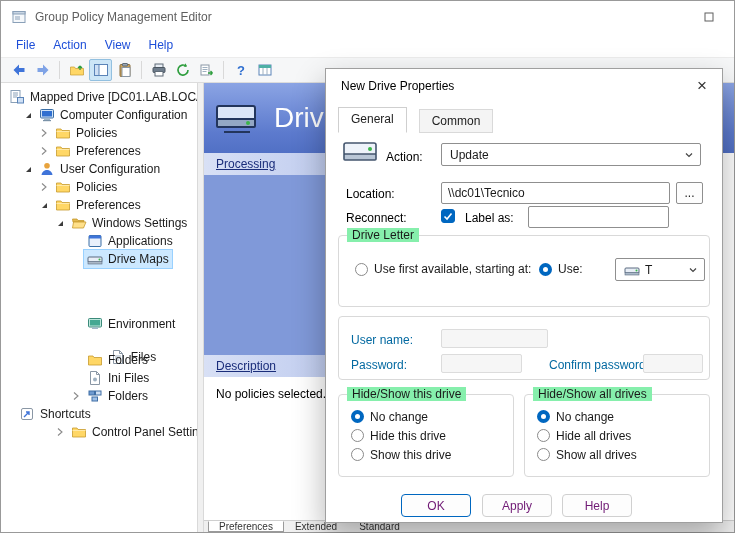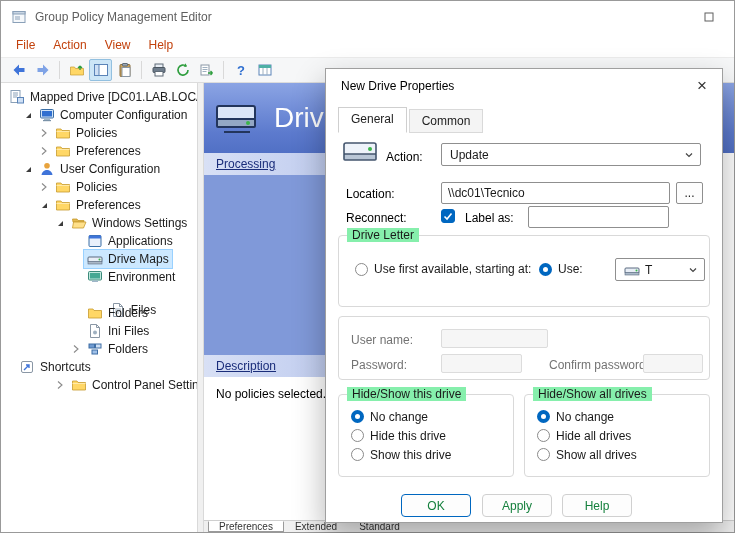--- a/index.html
+++ b/index.html
@@ -10,21 +10,21 @@
   
   .titlebar{height:32px;display:flex;align-items:center;padding:0 10px;background:#fff;flex:0 0 auto;}
   .app-ic{width:16px;height:16px;margin-right:8px;}
   .app-ic svg{width:16px;height:16px;display:block;}
   .titlebar .title{color:#5f5f5f;flex:1;}
   .win-btn{width:30px;height:22px;display:flex;align-items:center;justify-content:center;}
   .win-btn svg{width:16px;height:16px;}
 
   
   .menubar{height:24px;display:flex;align-items:center;padding-left:6px;background:#fff;flex:0 0 auto;}
-  .menu-item{padding:3px 9px;color:#c2410c;}
+  .menu-item{padding:3px 9px;color:#1d4ed8;}
   .toolbar{height:26px;display:flex;align-items:center;padding-left:6px;background:#f6f7f8;border-top:1px solid #ececec;border-bottom:1px solid #dcdcdc;flex:0 0 auto;gap:1px;}
   .tool-btn{width:23px;height:22px;display:flex;align-items:center;justify-content:center;border:1px solid transparent;border-radius:2px;}
   .tool-btn.active{background:#cde6f7;border-color:#92c0e0;}
   .tool-ic,.tool-ic svg{width:16px;height:16px;display:block;}
   .tool-sep{width:1px;height:18px;background:#d9d9d9;margin:0 4px;}
 
   
   .main{flex:1;display:flex;min-height:0;}
   .tree{width:197px;border-right:1px solid #d9d9d9;overflow:hidden;padding-top:5px;background:#fff;flex:0 0 auto;}
   .splitter{width:6px;background:#f0f0f0;border-right:1px solid #d9d9d9;flex:0 0 auto;}
@@ -51,25 +51,25 @@
   .items-col{flex:1;background:#fff;border-left:1px solid #93a7de;}
   .view-tabs{height:12px;background:#f0f0f0;border-top:1px solid #cfcfcf;display:flex;align-items:stretch;padding-left:4px;flex:0 0 auto;font-size:10px;}
   .vtab{padding:0 10px;display:flex;align-items:center;color:#333;border:1px solid transparent;}
   .vtab.active{background:#fff;border-color:#9a9a9a;border-top-color:#fff;}
 
   
   .dlg{position:absolute;left:325px;top:68px;width:398px;height:455px;background:#fff;border:1px solid #9f9f9f;box-shadow:0 14px 30px rgba(0,0,0,.30);z-index:10;}
   .dlg-title{position:absolute;left:15px;top:10px;font-size:12px;color:#000;}
   .dlg-close{position:absolute;right:6px;top:4px;width:28px;height:26px;display:flex;align-items:center;justify-content:center;font-size:17px;color:#333;}
   .dlg-tabs{position:absolute;left:12px;top:38px;display:flex;align-items:flex-end;}
-  .dlg-tab{padding:4px 12px;font-size:12px;border:1px solid #d9d9d9;background:#f4f4f4;margin-right:2px;color:#222;}
+  .dlg-tab{padding:4px 12px;font-size:12px;border:1px solid #d9d9d9;background:#f4f4f4;margin-right:12px;color:#222;}
   .dlg-tab.active{background:#fff;border-color:#cfcfcf;border-bottom-color:#fff;padding-bottom:6px;}
   .dlg-body{position:absolute;inset:0;}
   .lbl{position:absolute;font-size:12px;color:#000;white-space:nowrap;}
-  .lbl.dis{color:#737373;}
+  .lbl.dis{color:#0369a1;}
   .fld{position:absolute;border:1px solid #8f8f8f;border-radius:2px;background:#fff;display:flex;align-items:center;padding:0 6px;font-size:12px;overflow:hidden;}
   .fld.dis{border-color:#dcdcdc;background:#f6f6f6;}
   .combo{position:absolute;border:1px solid #8f8f8f;border-radius:2px;background:#fff;display:flex;align-items:center;padding:0 6px 0 8px;font-size:12px;}
   .combo .combo-val{flex:1;overflow:hidden;white-space:nowrap;}
   .combo .chev svg{width:10px;height:10px;display:block;}
   .combo .cicon{width:16px;height:16px;margin-right:5px;flex:0 0 auto;}
   .combo .cicon svg{width:16px;height:16px;display:block;}
   .btn-browse{position:absolute;border:1px solid #8f8f8f;border-radius:2px;background:#fdfdfd;display:flex;align-items:center;justify-content:center;font-size:12px;}
   .checkbox{position:absolute;width:14px;height:14px;border:1px solid #8a8a8a;border-radius:3px;background:#fff;display:flex;align-items:center;justify-content:center;}
   .checkbox svg{width:10px;height:10px;visibility:hidden;}
@@ -79,21 +79,21 @@
   .radio.sel{border:4px solid #0067c0;}
   .grp{position:absolute;border:1px solid #d9d9d9;border-radius:4px;}
   .grp-legend{position:absolute;top:-8px;left:8px;background:#86efac;padding:0 5px;font-size:12px;white-space:nowrap;}
   .dlg-drive-icon{position:absolute;left:16px;top:66px;}
   .dlg-drive-icon svg{width:36px;height:30px;display:block;}
   .g-radio{position:absolute;display:flex;align-items:center;}
   .opt-row{display:flex;align-items:center;height:19px;padding-left:12px;gap:6px;}
   .opts{position:absolute;left:0;top:12px;right:0;text-align:center;}
   .opt-label{font-size:12px;white-space:nowrap;}
   .dlg-buttons{position:absolute;left:0;top:425px;width:100%;height:23px;}
-  .dlg-btn{position:absolute;width:70px;height:23px;border:1px solid #d0d0d0;border-radius:4px;background:#fdfdfd;font-size:12px;font-family:inherit;color:#15803d;}
+  .dlg-btn{position:absolute;width:70px;height:23px;border:1px solid #d0d0d0;border-radius:4px;background:#fdfdfd;font-size:12px;font-family:inherit;color:#701a75;}
   .dlg-btn.default{border-color:#0067c0;}
   .dlg-btn:nth-child(1){left:75px;}
   .dlg-btn:nth-child(2){left:156px;}
   .dlg-btn:nth-child(3){left:236px;}
   .dlg-btn:nth-child(4){left:318px;}
 
   
   .l-action{left:60px;top:81px;}
   .cmb-action{left:115px;top:74px;width:260px;height:23px;}
   .l-location{left:20px;top:118px;}
@@ -379,21 +379,21 @@
             <span class="ticon">
               <svg viewBox="0 0 16 16">
                 <rect x="1" y="6" width="14" height="5" rx="1" fill="#e8eef6" stroke="#5a6b80"></rect>
                 <rect x="1" y="10.5" width="14" height="2.5" fill="#aab8c8" stroke="#5a6b80" stroke-width=".6"></rect>
                 <circle cx="12.5" cy="8.5" r="1" fill="#3cb54a"></circle>
               </svg>
             </span>
             <span class="tlabel">Drive Maps</span>
           </span>
         </div>
-        <div class="tree-row" style="padding-left: 68px;">
+        <div class="tree-row" style="padding-left: 68px; margin-top: 47px;">
           <span class="slot"></span>
           <span class="row-content">
             <span class="ticon">
               <svg viewBox="0 0 16 16">
                 <rect x="1.5" y="2.5" width="13" height="8.5" rx="1" fill="#bfe8dd" stroke="#3b8a7a"></rect>
                 <rect x="3" y="4" width="10" height="5.5" fill="#45a893"></rect>
                 <rect x="5" y="11.5" width="6" height="1.5" fill="#9fb6c9"></rect>
               </svg>
             </span>
             <span class="tlabel">Environment</span>

